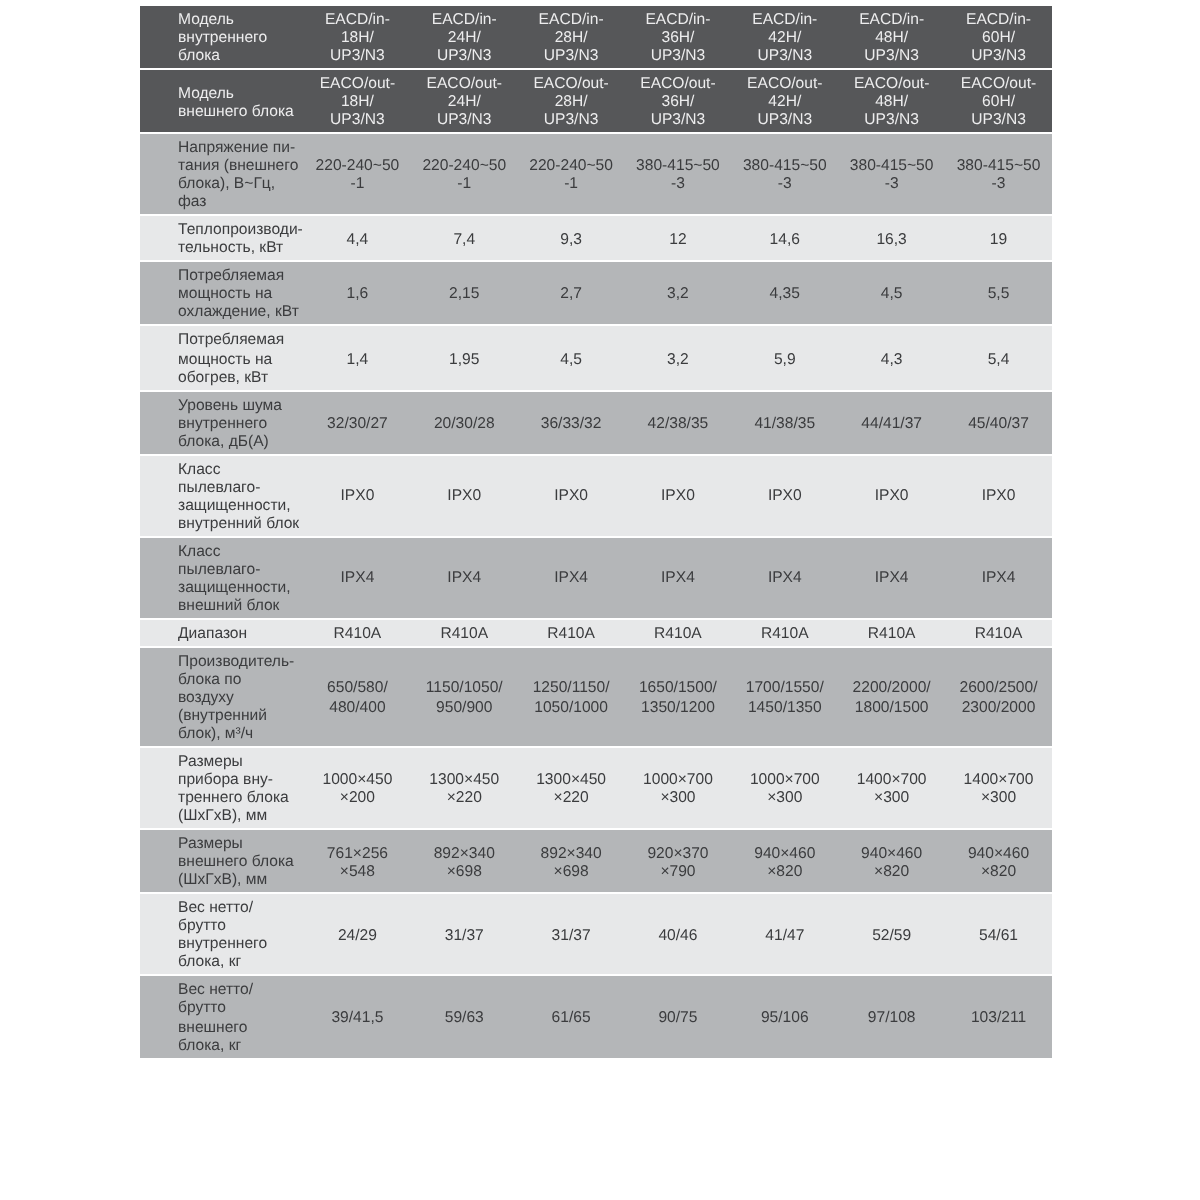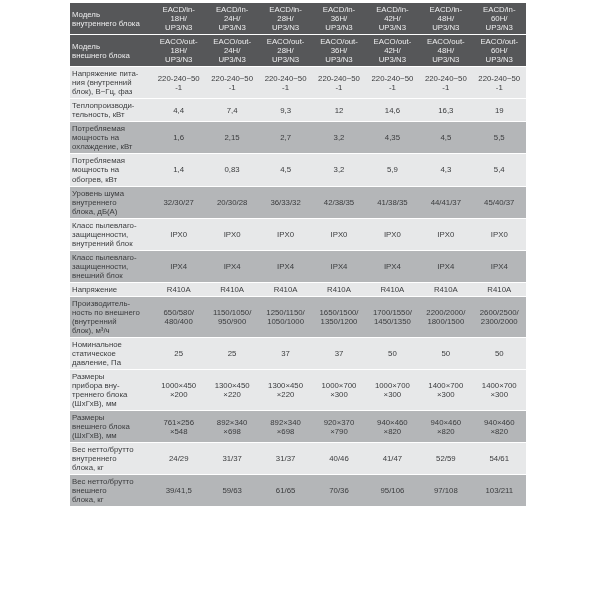--- a/index.html
+++ b/index.html
@@ -32,21 +32,21 @@
     color: var(--text);
   }
   col.label-col { width: 82px; }
   th, td {
     padding: 2px 2px;
     vertical-align: middle;
     white-space: pre-line;
     font-weight: normal;
     overflow: hidden;
   }
-  .label-cell { text-align: left; padding-left: 2px; }
+  .label-cell { text-align: left; padding-left: 19px; }
   .value-cell { text-align: center; }
   tr.header-row th { background: var(--header-bg); color: var(--header-text); }
   tr.row-dark td { background: var(--row-dark); }
   tr.row-light td { background: var(--row-light); }
 </style>
 </head>
 <body>
 
 <div class="table-wrap">
   <table class="spec-table">
@@ -106,38 +106,38 @@
 UP3/N3</th>
           <th class="value-cell">EACO/out-
 48H/
 UP3/N3</th>
           <th class="value-cell">EACO/out-
 60H/
 UP3/N3</th>
         </tr>
       </thead>
     <tbody>
-        <tr class="row-light">
-          <td class="label-cell">Напряжение пита-
-ния (внутренний
-блок), В~Гц, фаз</td>
+        <tr class="row-dark">
+          <td class="label-cell">Напряжение пи-
+тания (внешнего
+блока), В~Гц, фаз</td>
           <td class="value-cell">220-240~50
 -1</td>
           <td class="value-cell">220-240~50
 -1</td>
           <td class="value-cell">220-240~50
 -1</td>
-          <td class="value-cell">220-240~50
--1</td>
-          <td class="value-cell">220-240~50
--1</td>
-          <td class="value-cell">220-240~50
--1</td>
-          <td class="value-cell">220-240~50
--1</td>
+          <td class="value-cell">380-415~50
+-3</td>
+          <td class="value-cell">380-415~50
+-3</td>
+          <td class="value-cell">380-415~50
+-3</td>
+          <td class="value-cell">380-415~50
+-3</td>
         </tr>
         <tr class="row-light">
           <td class="label-cell">Теплопроизводи-
 тельность, кВт</td>
           <td class="value-cell">4,4</td>
           <td class="value-cell">7,4</td>
           <td class="value-cell">9,3</td>
           <td class="value-cell">12</td>
           <td class="value-cell">14,6</td>
           <td class="value-cell">16,3</td>
@@ -153,21 +153,21 @@
           <td class="value-cell">3,2</td>
           <td class="value-cell">4,35</td>
           <td class="value-cell">4,5</td>
           <td class="value-cell">5,5</td>
         </tr>
         <tr class="row-light">
           <td class="label-cell">Потребляемая
 мощность на
 обогрев, кВт</td>
           <td class="value-cell">1,4</td>
-          <td class="value-cell">0,83</td>
+          <td class="value-cell">1,95</td>
           <td class="value-cell">4,5</td>
           <td class="value-cell">3,2</td>
           <td class="value-cell">5,9</td>
           <td class="value-cell">4,3</td>
           <td class="value-cell">5,4</td>
         </tr>
         <tr class="row-dark">
           <td class="label-cell">Уровень шума
 внутреннего
 блока, дБ(А)</td>
@@ -197,60 +197,48 @@
 внешний блок</td>
           <td class="value-cell">IPX4</td>
           <td class="value-cell">IPX4</td>
           <td class="value-cell">IPX4</td>
           <td class="value-cell">IPX4</td>
           <td class="value-cell">IPX4</td>
           <td class="value-cell">IPX4</td>
           <td class="value-cell">IPX4</td>
         </tr>
         <tr class="row-light">
-          <td class="label-cell">Напряжение</td>
+          <td class="label-cell">Диапазон</td>
           <td class="value-cell">R410A</td>
           <td class="value-cell">R410A</td>
           <td class="value-cell">R410A</td>
           <td class="value-cell">R410A</td>
           <td class="value-cell">R410A</td>
           <td class="value-cell">R410A</td>
           <td class="value-cell">R410A</td>
         </tr>
         <tr class="row-dark">
           <td class="label-cell">Производитель-
-ность по внешнего
+блока по воздуху
 (внутренний
 блок), м³/ч</td>
           <td class="value-cell">650/580/
 480/400</td>
           <td class="value-cell">1150/1050/
 950/900</td>
           <td class="value-cell">1250/1150/
 1050/1000</td>
           <td class="value-cell">1650/1500/
 1350/1200</td>
           <td class="value-cell">1700/1550/
 1450/1350</td>
           <td class="value-cell">2200/2000/
 1800/1500</td>
           <td class="value-cell">2600/2500/
 2300/2000</td>
-        </tr>
-        <tr class="row-light">
-          <td class="label-cell">Номинальное
-статическое
-давление, Па</td>
-          <td class="value-cell">25</td>
-          <td class="value-cell">25</td>
-          <td class="value-cell">37</td>
-          <td class="value-cell">37</td>
-          <td class="value-cell">50</td>
-          <td class="value-cell">50</td>
-          <td class="value-cell">50</td>
         </tr>
         <tr class="row-light">
           <td class="label-cell">Размеры
 прибора вну-
 треннего блока
 (ШхГхВ), мм</td>
           <td class="value-cell">1000×450
 ×200</td>
           <td class="value-cell">1300×450
 ×220</td>
@@ -296,20 +284,20 @@
           <td class="value-cell">52/59</td>
           <td class="value-cell">54/61</td>
         </tr>
         <tr class="row-dark">
           <td class="label-cell">Вес нетто/брутто
 внешнего
 блока, кг</td>
           <td class="value-cell">39/41,5</td>
           <td class="value-cell">59/63</td>
           <td class="value-cell">61/65</td>
-          <td class="value-cell">70/36</td>
+          <td class="value-cell">90/75</td>
           <td class="value-cell">95/106</td>
           <td class="value-cell">97/108</td>
           <td class="value-cell">103/211</td>
         </tr>
       </tbody>
   </table>
 </div>
 
 </body></html>

